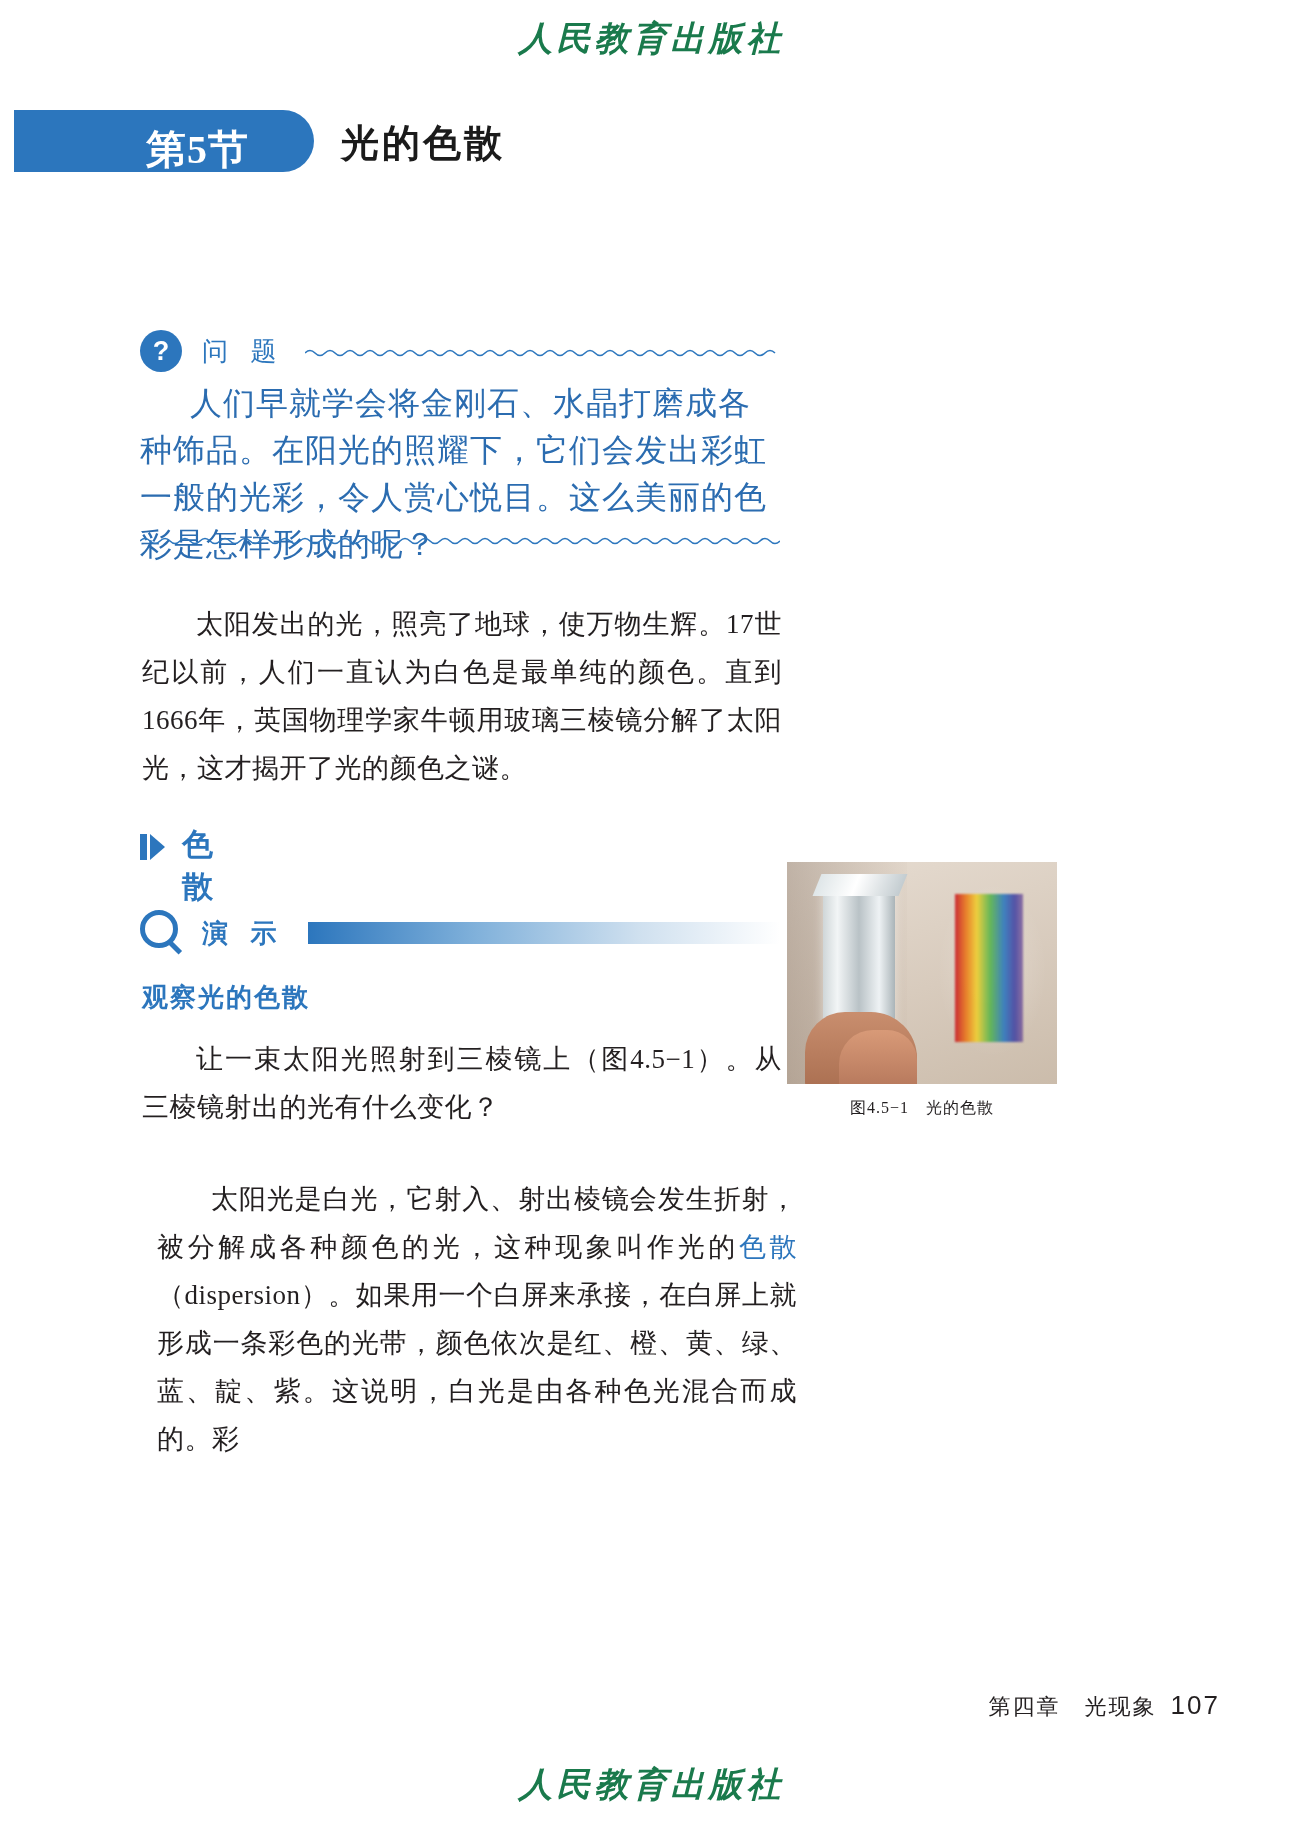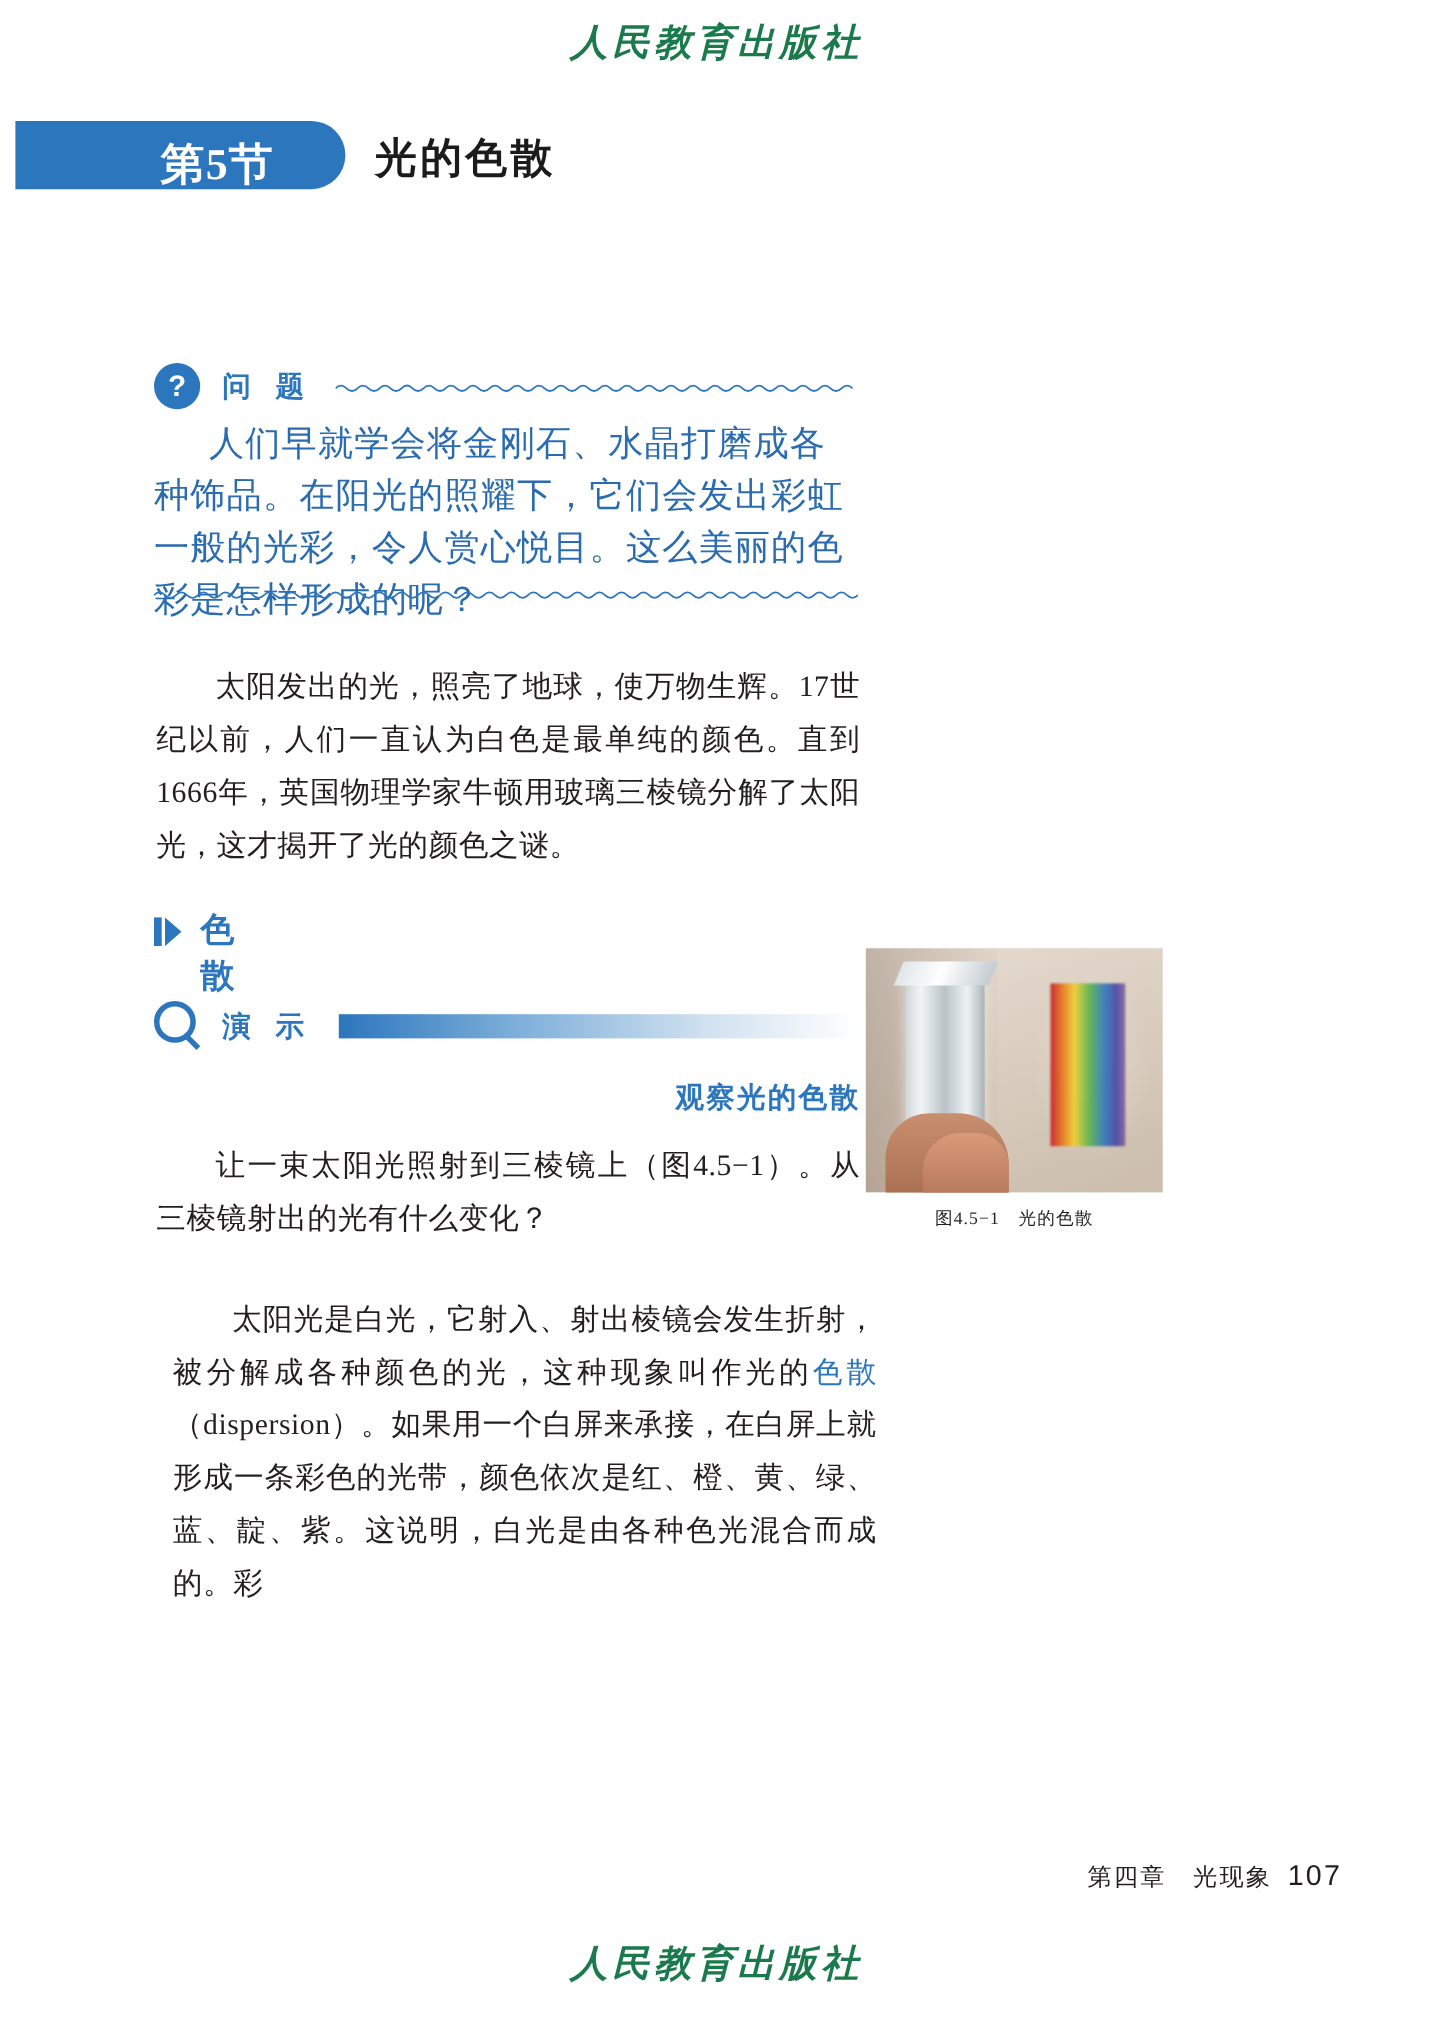--- a/index.html
+++ b/index.html
@@ -94,21 +94,21 @@
     font-weight: bold;
     text-align: center;
     line-height: 42px;
     font-family: "Liberation Sans", sans-serif;
   }
   .qb-title {
     position: absolute;
     left: 62px;
     top: 4px;
     font-size: 26px;
-    font-weight: bold;
+    font-weight: normal;
     color: #2c76bd;
     letter-spacing: 8px;
   }
   .wave-top {
     position: absolute;
     left: 165px;
     top: 18px;
     width: 475px;
     height: 10px;
   }
@@ -242,21 +242,21 @@
     width: 472px;
     height: 22px;
     background: linear-gradient(to right, #2c76bd 0%, #7fb0da 35%, #cfe0ef 70%, #ffffff 100%);
   }
 
   .demo-title {
     position: absolute;
     left: 142px;
     top: 980px;
     width: 640px;
-    text-align: right;
+    text-align: left;
     font-size: 26px;
     font-weight: bold;
     color: #2c76bd;
     letter-spacing: 2px;
   }
 
   #para-demo {
     left: 142px;
     top: 1035px;
     width: 640px;

